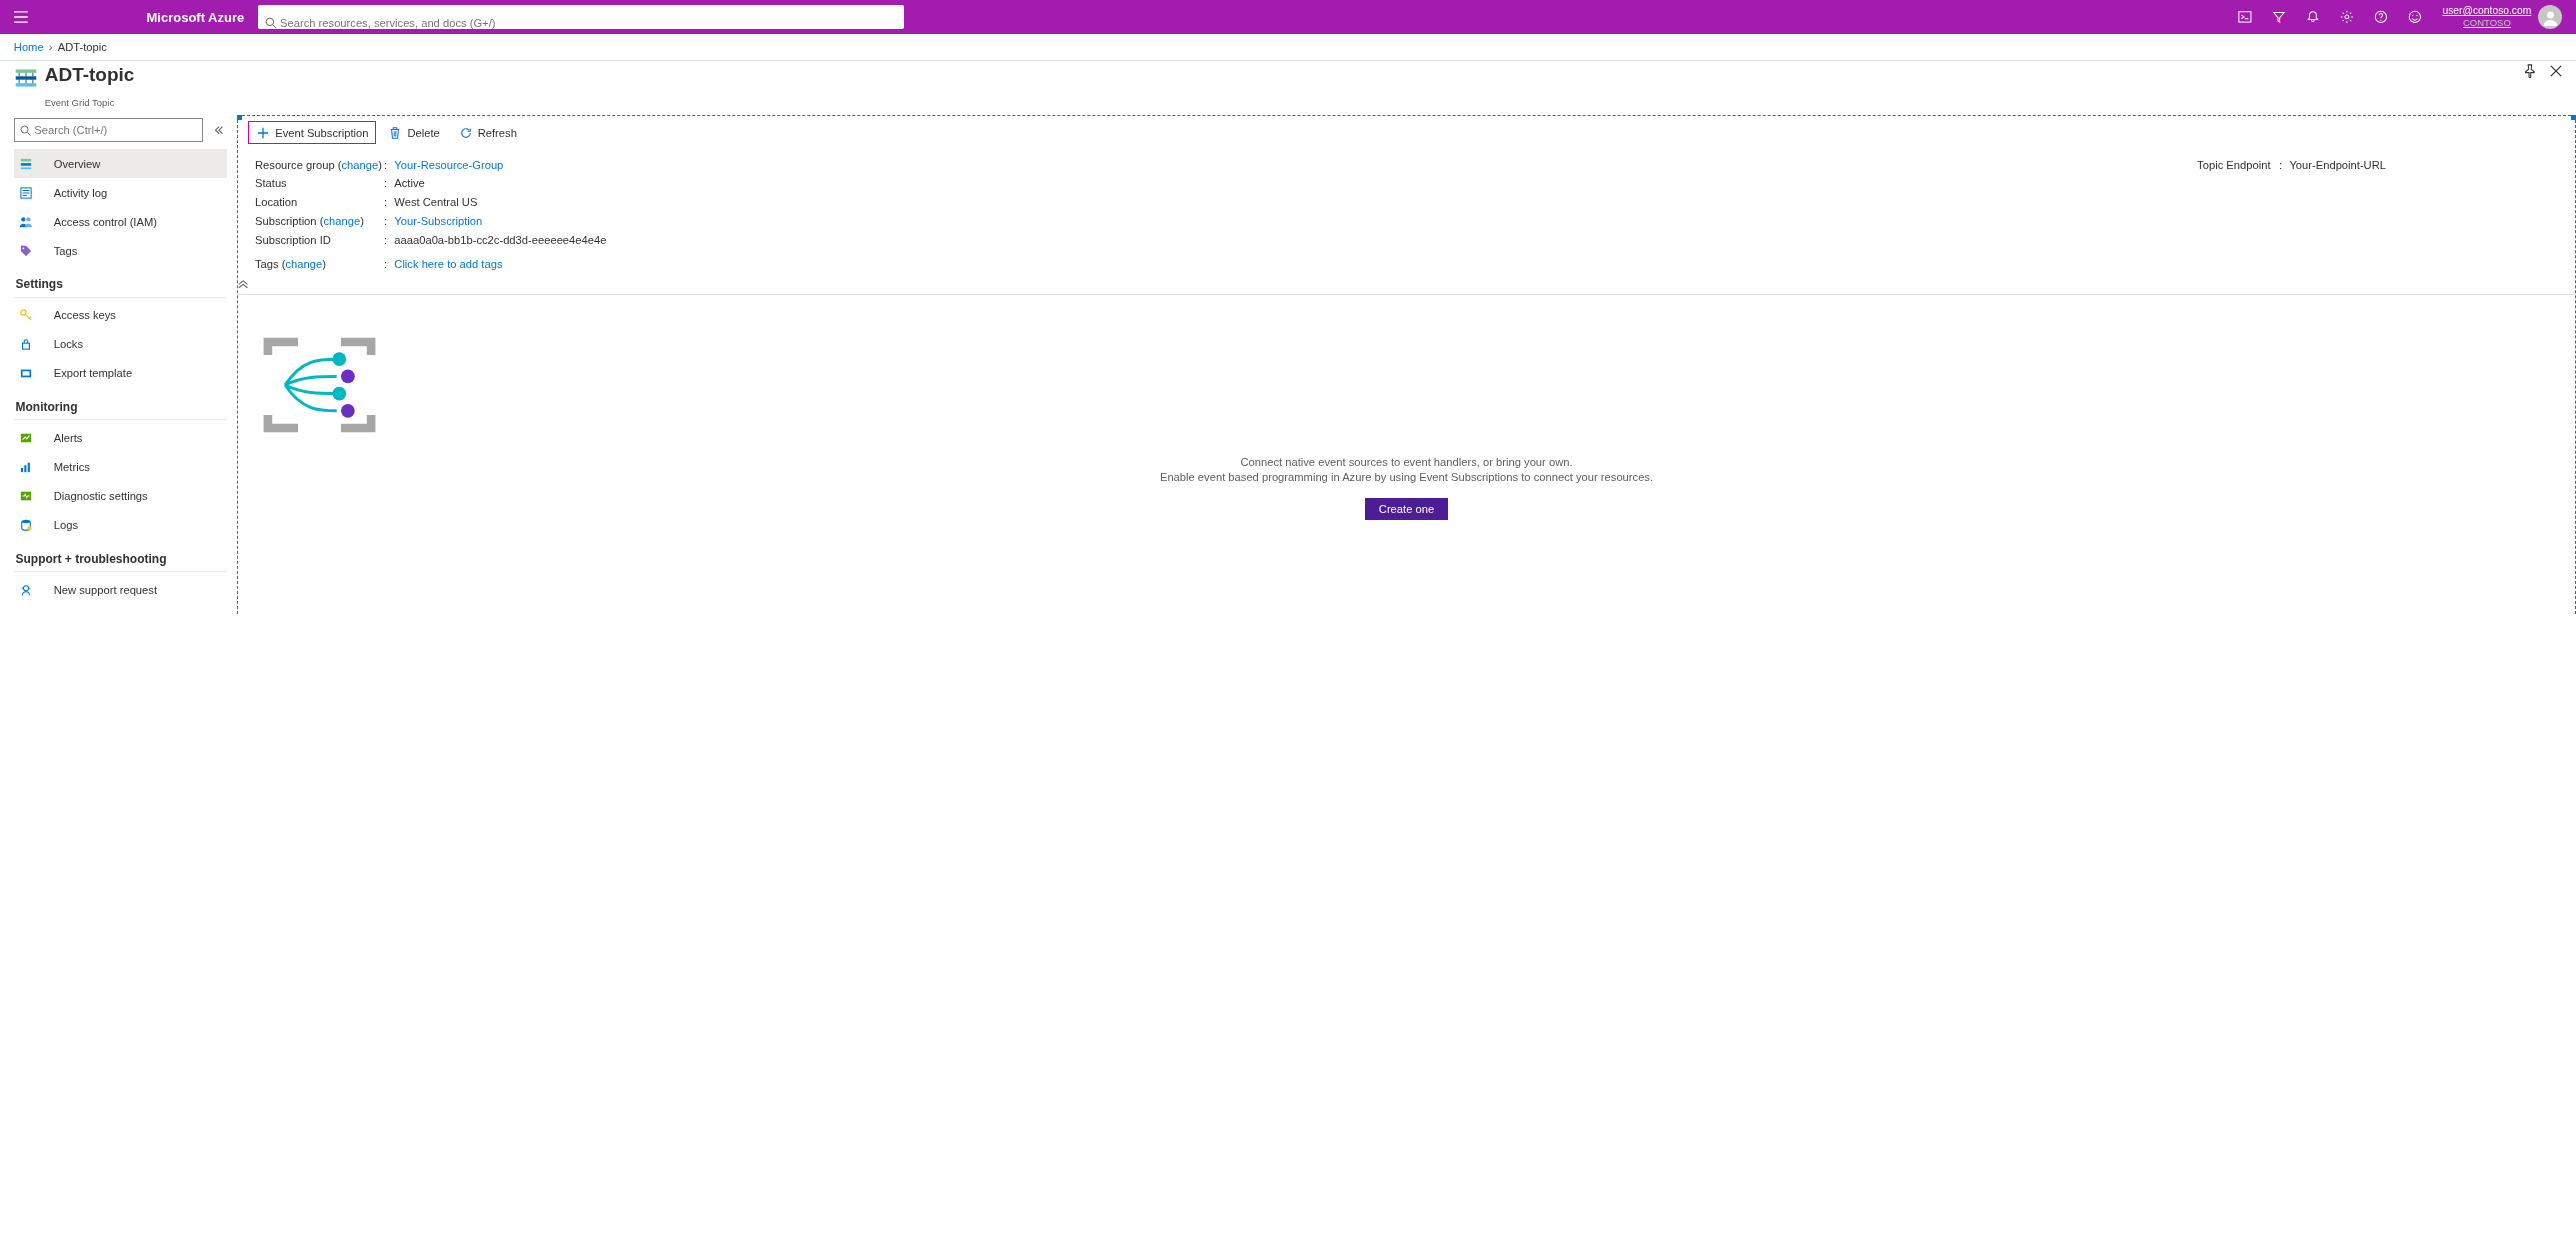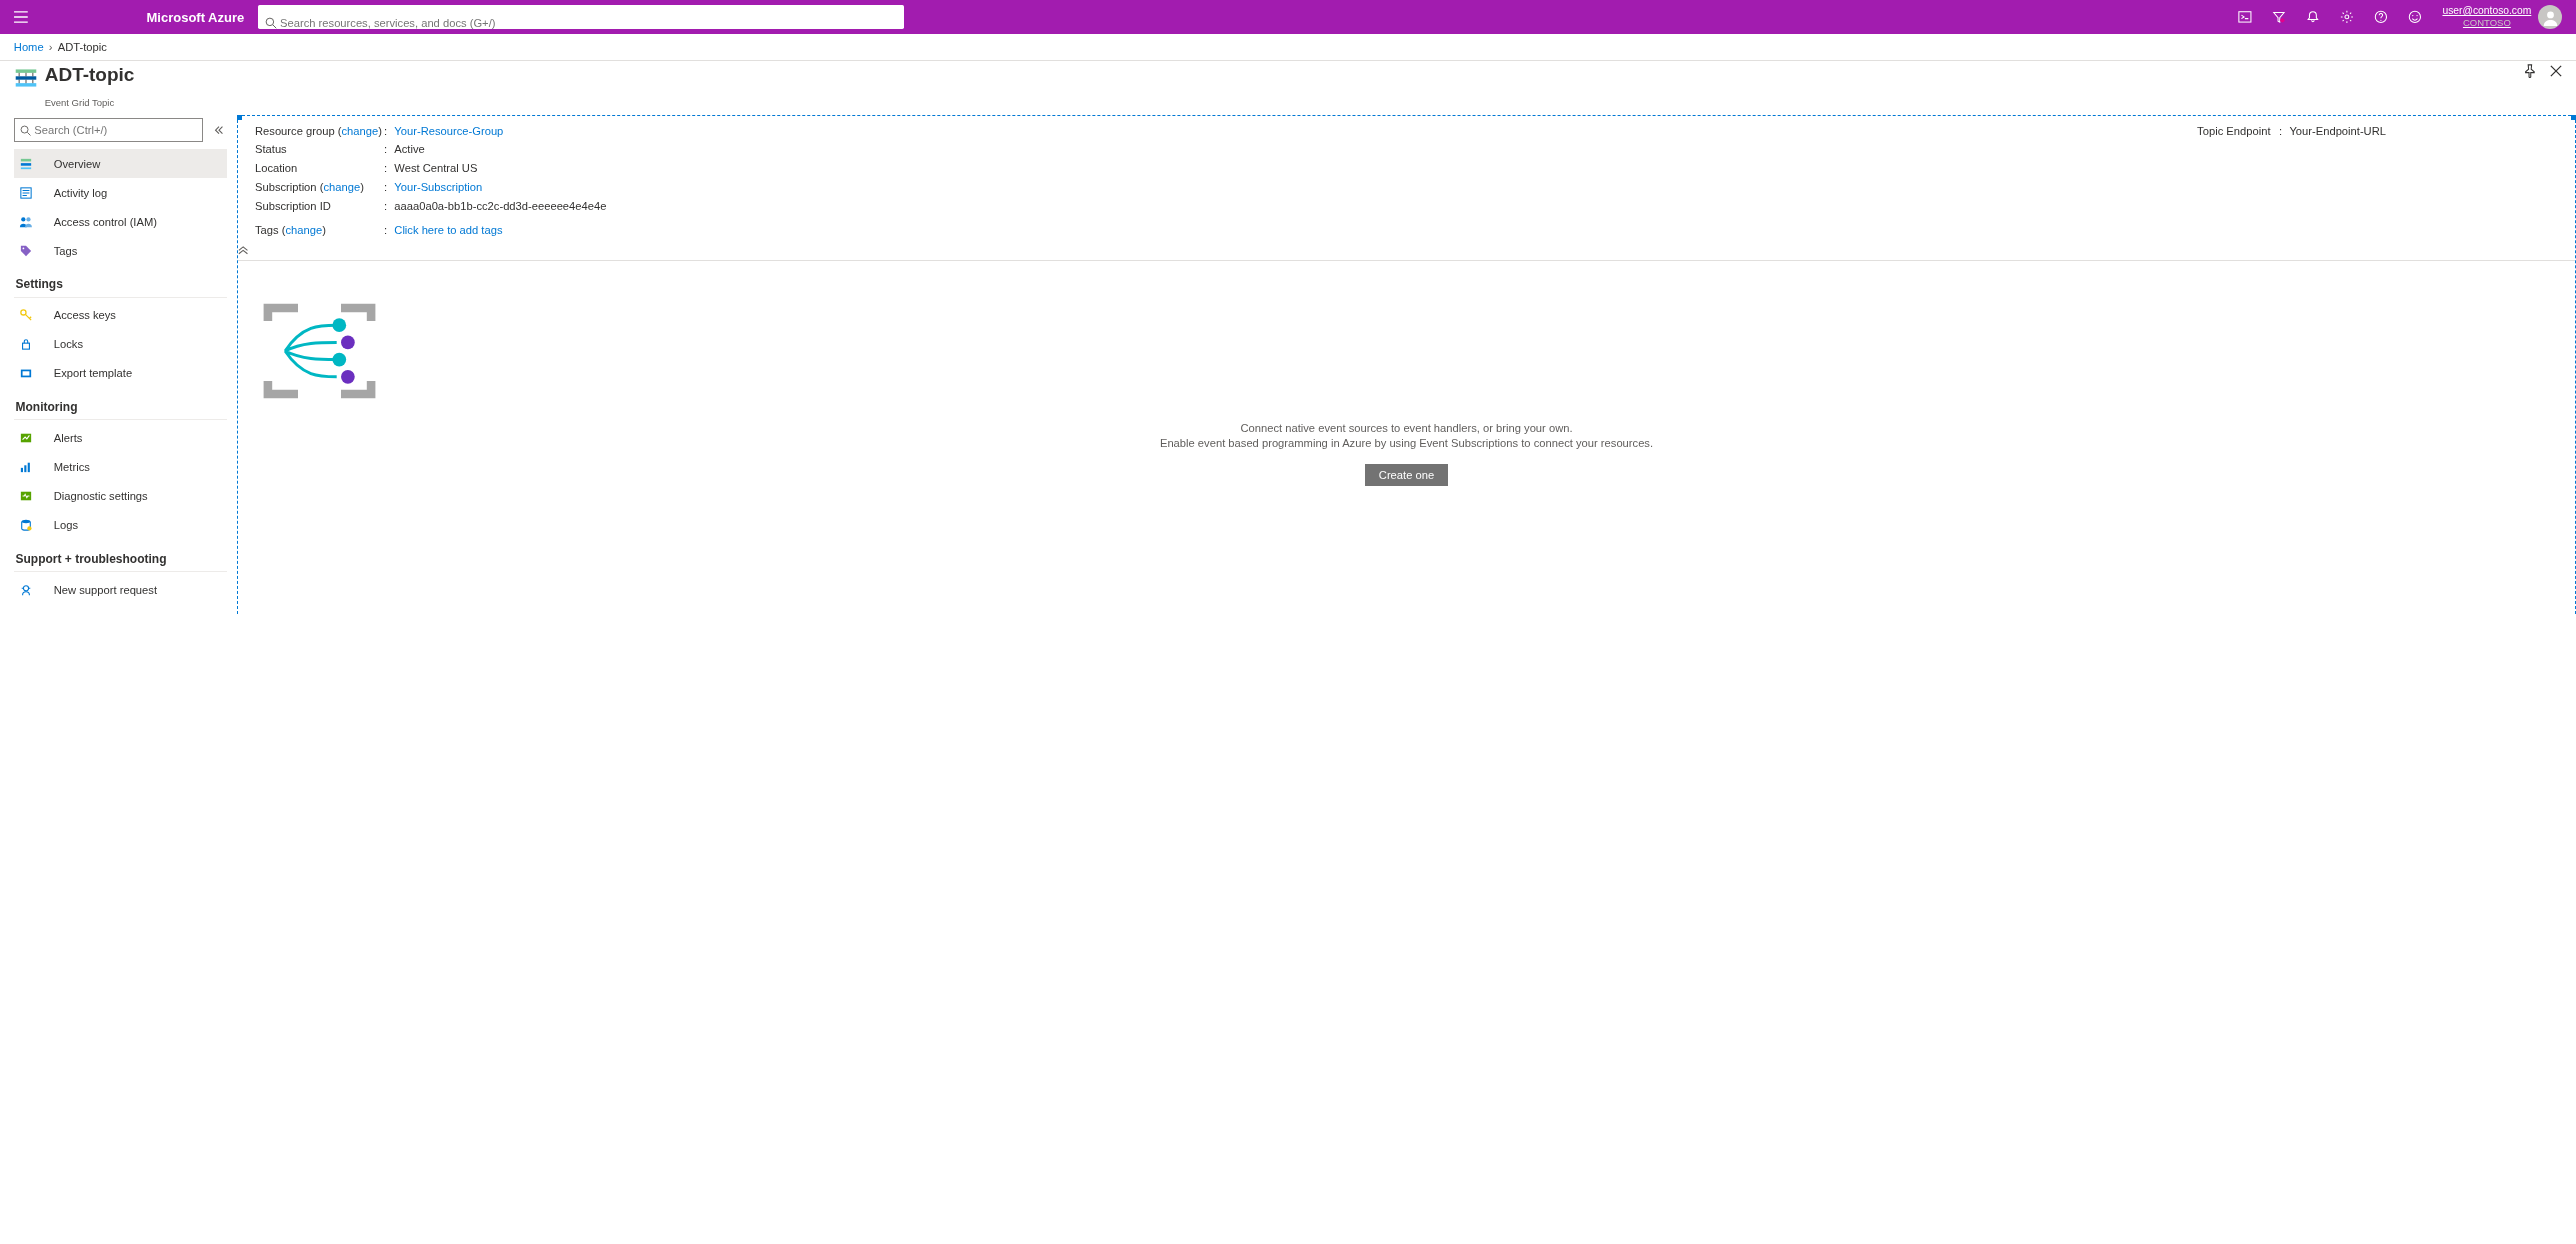--- a/index.html
+++ b/index.html
@@ -67,21 +67,21 @@
   .prop-val { color: #323130; }
   .prop-val a, .link { color: #0078d4; cursor: pointer; text-decoration: none; }
   .change { color: #0078d4; cursor: pointer; }
 
   .collapse-bar { text-align: center; padding: 1.7px 0 5.2px; border-bottom: 0.9px solid #e1dfdd; cursor: pointer; }
 
   .empty { text-align: center; padding: 34px 17px; }
   .empty svg { margin-bottom: 13.8px; }
   .empty h3 { font-size: 12px; color: #323130; font-weight: 400; margin-bottom: 8.6px; }
   .empty p { font-size: 11.2px; color: #605e5c; line-height: 15.5px; }
-  .btn-primary { background: #737373; color: #fff; border: none; padding: 5.2px 13.8px; font-size: 11.2px; cursor: pointer; margin-top: 12px; }
+  .btn-primary { background: #4c1d95; color: #fff; border: none; padding: 5.2px 13.8px; font-size: 11.2px; cursor: pointer; margin-top: 12px; }
 
   svg { display: block; }
 </style>
 </head>
 <body>
 
 <div class="top-header">
   <div class="hamburger">
     <svg width="13.8" height="12" viewBox="0 0 16 14">
         <path d="M0 1h16M0 7h16M0 13h16" stroke="#fff" stroke-width="1.5"></path>
@@ -322,20 +322,46 @@
             <circle cx="7" cy="5" r="3" fill="none" stroke="#0078d4" stroke-width="1.3"></circle>
             <path d="M3 13c0-2.5 1.8-4 4-4s4 1.5 4 4" fill="none" stroke="#0078d4" stroke-width="1.3"></path>
             <path d="M4 5H2M12 5h-2" stroke="#0078d4" stroke-width="1.3"></path>
           </svg>
         </span>
       <span>New support request</span>
     </div>
   </div>
 
   <div class="main">
+    <div class="toolbar">
+      <div class="tool-btn highlighted">
+        <span class="tico">
+            <svg width="12" height="12" viewBox="0 0 14 14">
+              <path d="M7 1v12M1 7h12" stroke="#0078d4" stroke-width="1.5"></path>
+            </svg>
+          </span>
+        <span>Event Subscription</span>
+      </div>
+      <div class="tool-btn">
+        <span class="tico">
+            <svg width="12" height="12" viewBox="0 0 14 14">
+              <path d="M2 3h10M5 3V1h4v2M3 3l1 10h6l1-10M6 5v6M8 5v6" stroke="#0078d4" stroke-width="1.2" fill="none"></path>
+            </svg>
+          </span>
+        <span>Delete</span>
+      </div>
+      <div class="tool-btn">
+        <span class="tico">
+            <svg width="12" height="12" viewBox="0 0 14 14">
+              <path d="M12 7a5 5 0 1 1-1.5-3.5M12 2v3H9" stroke="#0078d4" stroke-width="1.3" fill="none"></path>
+            </svg>
+          </span>
+        <span>Refresh</span>
+      </div>
+    </div>
 
     <div class="props">
       <div class="props-col">
         <div class="prop-row">
           <div class="prop-label"><span>Resource group</span> (<span class="change">change</span>)</div>
           <div class="prop-colon">:</div>
           <div class="prop-val"><a>Your-Resource-Group</a></div>
         </div>
         <div class="prop-row">
           <div class="prop-label">Status</div>

